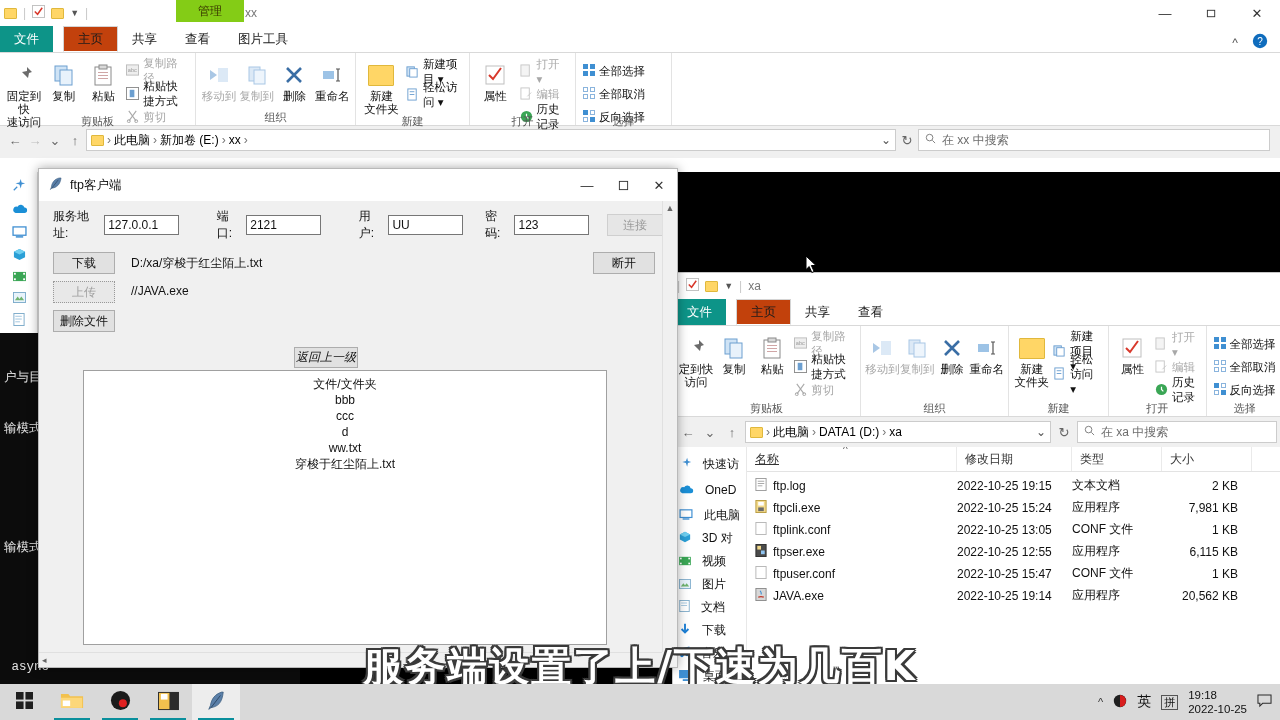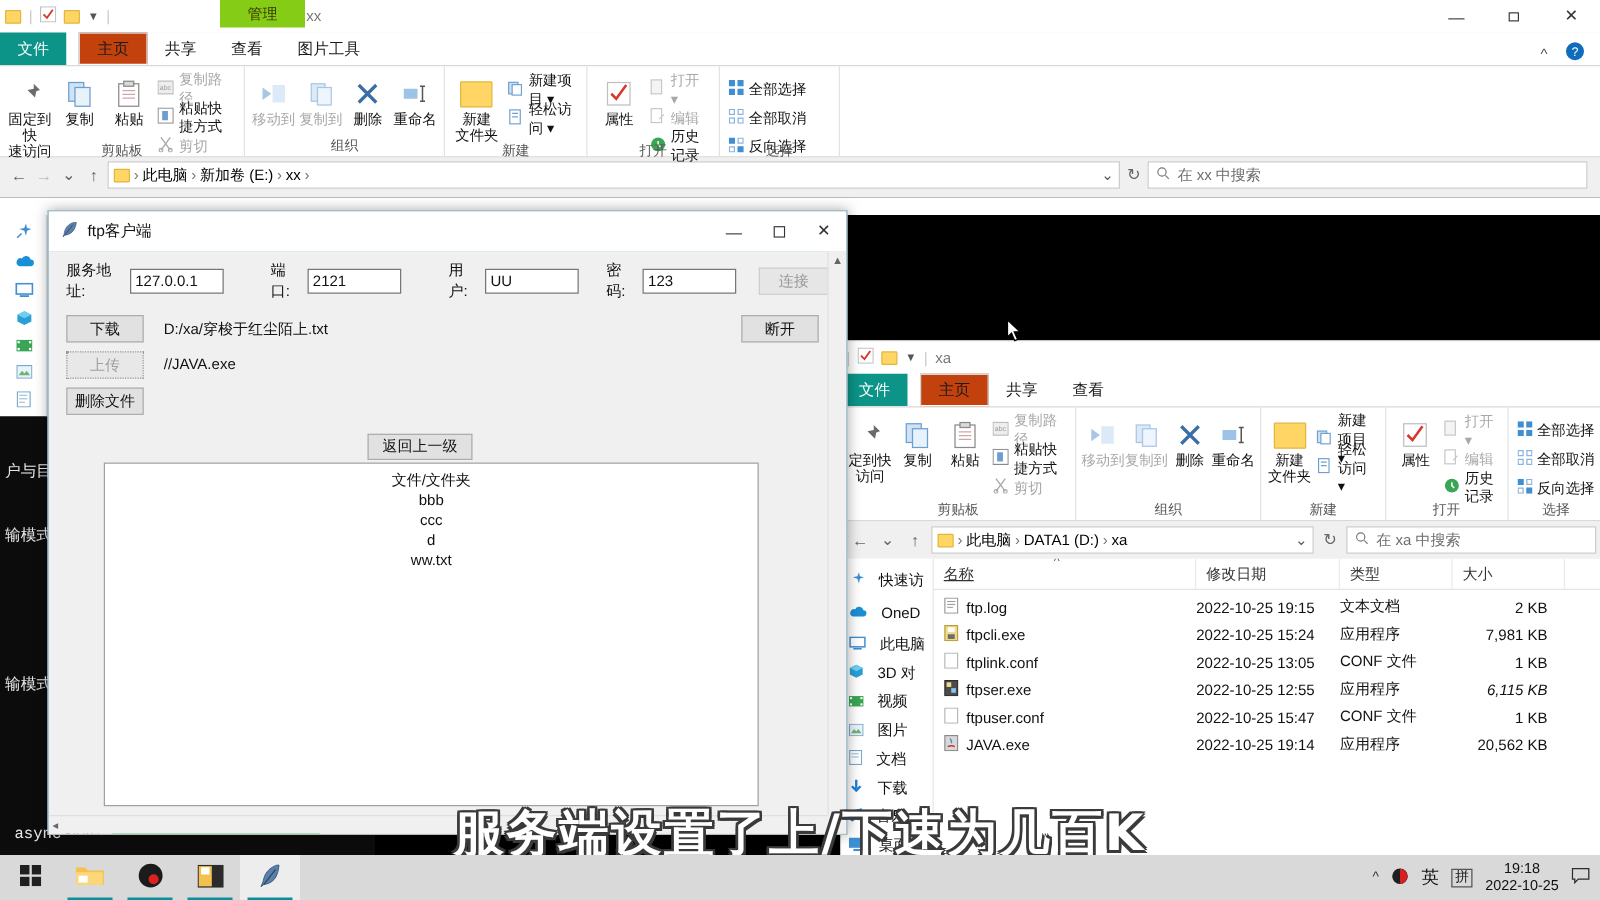--- a/index.html
+++ b/index.html
@@ -82,21 +82,21 @@
   #explorer-main .wctrl div{ width:46px; display:flex; align-items:center; justify-content:center; color:#333; font-size:13px; cursor:default;}
   .ctxtab{ position:absolute; left:176px; top:0; height:22px; background:#84cc16; color:#3b3b00; font-size:12px; padding:0 22px; display:flex; align-items:center;}
   .maintabs{ height:26px; background:#fff; display:flex; align-items:flex-end; position:relative;}
 
   
   .addr-main{ height:28px; display:flex; align-items:center; gap:2px; padding:0 6px; background:#f0f0f0;}
 
   
   #ftp-dialog{
     left:38px; top:168px; width:640px; height:500px;
-    background:#7dd3fc; border:1px solid #b9b9b9;
+    background:#fca5a5; border:1px solid #b9b9b9;
     box-shadow:0 0 10px rgba(0,0,0,.35);
     overflow:hidden;
   }
   #ftp-dialog .ftp-title{
     height:32px; background:#fff; display:flex; align-items:center; padding-left:10px; gap:8px;
     font-size:12.5px; color:#111;
   }
   #ftp-dialog .ftp-wctrl{ margin-left:auto; display:flex; height:32px;}
   #ftp-dialog .ftp-wctrl div{ width:36px; display:flex; align-items:center; justify-content:center; color:#333; font-size:13px; cursor:default;}
   .ftp-body{ position:relative; height:468px; background:#f0f0f0; padding:8px 14px 0 14px;}
@@ -121,21 +121,21 @@
   
   .vscroll{ position:absolute; right:0; top:0; width:15px; background:#f0f0f0; border-left:1px solid #e0e0e0;}
   .hscroll{ position:absolute; left:0; bottom:0; height:15px; background:#f0f0f0; border-top:1px solid #e0e0e0;}
 
   
   #taskbar{ left:0; bottom:0; width:1280px; height:36px; background:#d9d9d9; display:flex; align-items:center;}
   .tb-btn{ width:48px; height:36px; display:flex; align-items:center; justify-content:center; cursor:default; position:relative;}
   .tb-btn.open::after{ content:""; position:absolute; bottom:0; left:6px; right:6px; height:2px; background:#0a8f9c;}
   .tb-btn.active{ background:#ededed;}
   #tray{ margin-left:auto; display:flex; align-items:center; gap:10px; padding-right:8px; font-size:12px; color:#111;}
-  .clock{ text-align:center; line-height:14px; font-size:11.5px;}
+  .clock{ line-height:14px; font-size:11.5px;}
 
   
   #subtitle{
     left:0; bottom:26px; width:1280px; text-align:center;
     font-size:40px; font-weight:bold; color:#fff;
     font-family:"DejaVu Sans","Liberation Sans",sans-serif;
     letter-spacing:2px;
     text-shadow:
       -2px -2px 0 #3a3a3a, 2px -2px 0 #3a3a3a, -2px 2px 0 #3a3a3a, 2px 2px 0 #3a3a3a,
       0 -2px 0 #3a3a3a, 0 2px 0 #3a3a3a, -2px 0 0 #3a3a3a, 2px 0 0 #3a3a3a;
@@ -610,21 +610,21 @@
           <div class="c-name" style="width:210px;">
             <span><svg width="12" height="13" viewBox="0 0 12 14">
                   <rect x="0.5" y="0.5" width="11" height="13" fill="#4b4b4b" stroke="#2d2d2d"></rect>
                   <rect x="2" y="2" width="4" height="4" fill="#f2d98a"></rect>
                   <rect x="6" y="7" width="4" height="4" fill="#8ec3f0"></rect>
                 </svg></span>
             <span>ftpser.exe</span>
           </div>
           <div style="width:115px;">2022-10-25 12:55</div>
           <div style="width:90px;">应用程序</div>
-          <div style="width:90px;font-style:italic;" class="c-num">6,115 KB</div>
+          <div style="width:90px;" class="c-num">6,115 KB</div>
         </div>
 
         <div class="frow" style="margin-bottom:5px;">
           <div class="c-name" style="width:210px;">
             <span><svg width="12" height="13" viewBox="0 0 12 14">
                   <rect x="0.5" y="0.5" width="11" height="13" fill="#fff" stroke="#b5b5b5"></rect>
                 </svg></span>
             <span>ftpuser.conf</span>
           </div>
           <div style="width:115px;">2022-10-25 15:47</div>
@@ -973,28 +973,29 @@
       <div style="position:absolute;left:78px;top:3px;font-size:12px;color:#111;">D:/xa/穿梭于红尘陌上.txt</div>
 
       <div class="btn disabled" style="position:absolute;left:0;top:29px;width:62px;height:22px;">上传</div>
       <div style="position:absolute;left:78px;top:32px;font-size:12px;color:#111;">//JAVA.exe</div>
 
       <div class="btn" style="position:absolute;left:0;top:58px;width:62px;height:22px;">删除文件</div>
 
       <div class="btn" style="position:absolute;right:8px;top:0;width:62px;height:22px;">断开</div>
     </div>
 
-    <div class="btn" style="position:absolute;left:255px;top:146px;width:84px;height:21px;">返回上一级</div>
+    <div class="btn" style="position:absolute;left:255px;top:146px;width:64px;height:21px;font-style:italic;">返回上一级</div>
 
     <div class="ftp-list">
       <div>文件/文件夹</div>
       <div>bbb</div>
       <div>ccc</div>
       <div>d</div>
       <div>ww.txt</div>
+      <div>穿梭于红尘陌上.txt</div>
     </div>
 
     <div style="position:absolute;left:14px;top:459px;font-size:12px;color:#333;">进度:</div>
     <div style="position:absolute;left:50px;top:454px;width:408px;height:20px;background:#e6e6e6;border:1px solid #bcbcbc;">
       <div id="pbfill" style="height:100%;background:#22b14c;width:41%;"></div>
     </div>
     <div style="position:absolute;left:462px;top:457px;font-size:11px;color:#333;">41%</div>
   </div>
 
   <div class="vscroll" style="top:32px;bottom:15px;">

